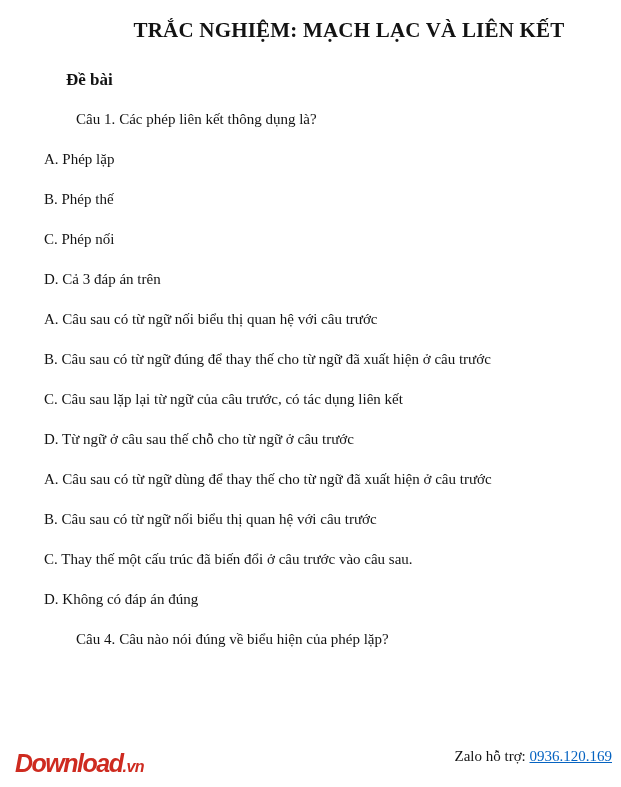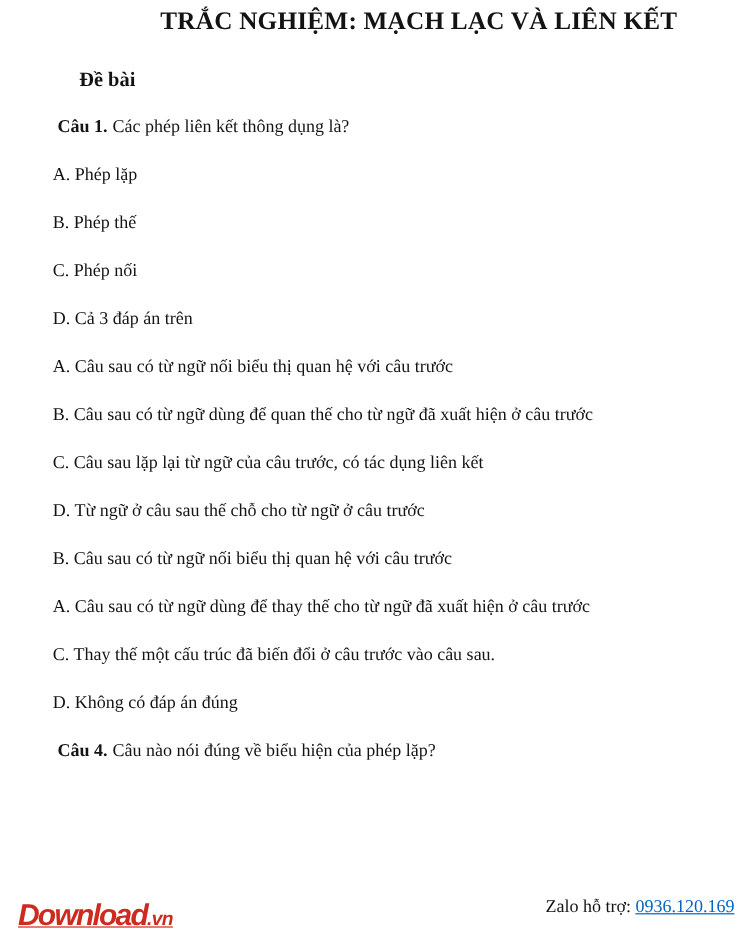--- a/index.html
+++ b/index.html
@@ -9,21 +9,21 @@
   }
   body {
     width: 621px;
     height: 787px;
     position: relative;
     overflow: hidden;
     font-family: "Liberation Serif", "DejaVu Serif", serif;
     color: #131313;
   }
   .doc {
-    padding: 5px 45px 0 44px;
+    padding: 18px 45px 0 44px;
   }
   .title {
     margin: 0;
     padding-left: 78px;
     font-size: 21px;
     line-height: 25px;
     font-weight: bold;
     text-align: center;
     letter-spacing: 0.2px;
     white-space: nowrap;
@@ -41,22 +41,23 @@
   }
   p {
     margin: 0 0 21px 0;
     font-size: 15px;
     line-height: 19px;
   }
   p.q {
     text-indent: 4px;
   }
   .qlabel {
-    font-weight: bold;
+    font-weight: normal;
     margin-right: 4px;
+    margin-left: 28px;
   }
   .footer {
     position: absolute;
     left: 0;
     right: 0;
     bottom: 0;
     height: 50px;
   }
   .logo {
     position: absolute;
@@ -98,35 +99,35 @@
 
   <div class="questions">
 
     <p class="q"><strong class="qlabel">Câu 1.</strong><span>Các phép liên kết thông dụng là?</span></p>
     <p class="opt">A. Phép lặp</p>
     <p class="opt">B. Phép thế</p>
     <p class="opt">C. Phép nối</p>
     <p class="opt">D. Cả 3 đáp án trên</p>
 
     <p class="opt">A. Câu sau có từ ngữ nối biểu thị quan hệ với câu trước</p>
-    <p class="opt">B. Câu sau có từ ngữ dùng để quan thế cho từ ngữ đã xuất hiện ở câu trước</p>
+    <p class="opt">B. Câu sau có từ ngữ đúng để thay thế cho từ ngữ đã xuất hiện ở câu trước</p>
     <p class="opt">C. Câu sau lặp lại từ ngữ của câu trước, có tác dụng liên kết</p>
     <p class="opt">D. Từ ngữ ở câu sau thế chỗ cho từ ngữ ở câu trước</p>
 
+    <p class="opt">A. Câu sau có từ ngữ dùng để thay thế cho từ ngữ đã xuất hiện ở câu trước</p>
     <p class="opt">B. Câu sau có từ ngữ nối biểu thị quan hệ với câu trước</p>
-    <p class="opt">A. Câu sau có từ ngữ dùng để thay thế cho từ ngữ đã xuất hiện ở câu trước</p>
     <p class="opt">C. Thay thế một cấu trúc đã biến đổi ở câu trước vào câu sau.</p>
     <p class="opt">D. Không có đáp án đúng</p>
 
     <p class="q"><strong class="qlabel">Câu 4.</strong><span>Câu nào nói đúng về biểu hiện của phép lặp?</span></p>
 
   </div>
 </div>
 
 <div class="footer">
-  <div class="logo" style="color: rgb(206, 43, 32); text-decoration: underline;">
+  <div class="logo" style="color: rgb(206, 43, 32);">
     <span class="logo-brand">Download</span><span class="logo-tld">.vn</span>
   </div>
   <div class="support">
     <span>Zalo hỗ trợ:</span>
     <a class="phone" href="#" style="color: rgb(5, 99, 193);">0936.120.169</a>
   </div>
 </div>
 
 </body></html>

